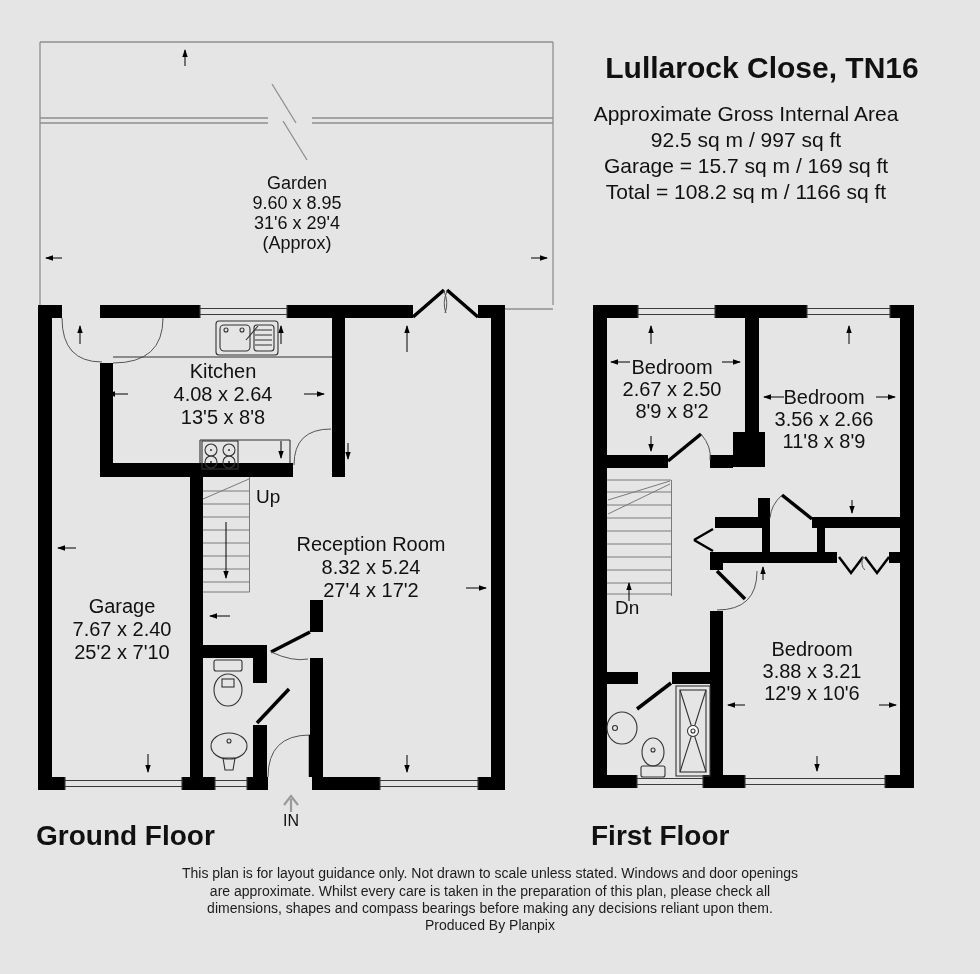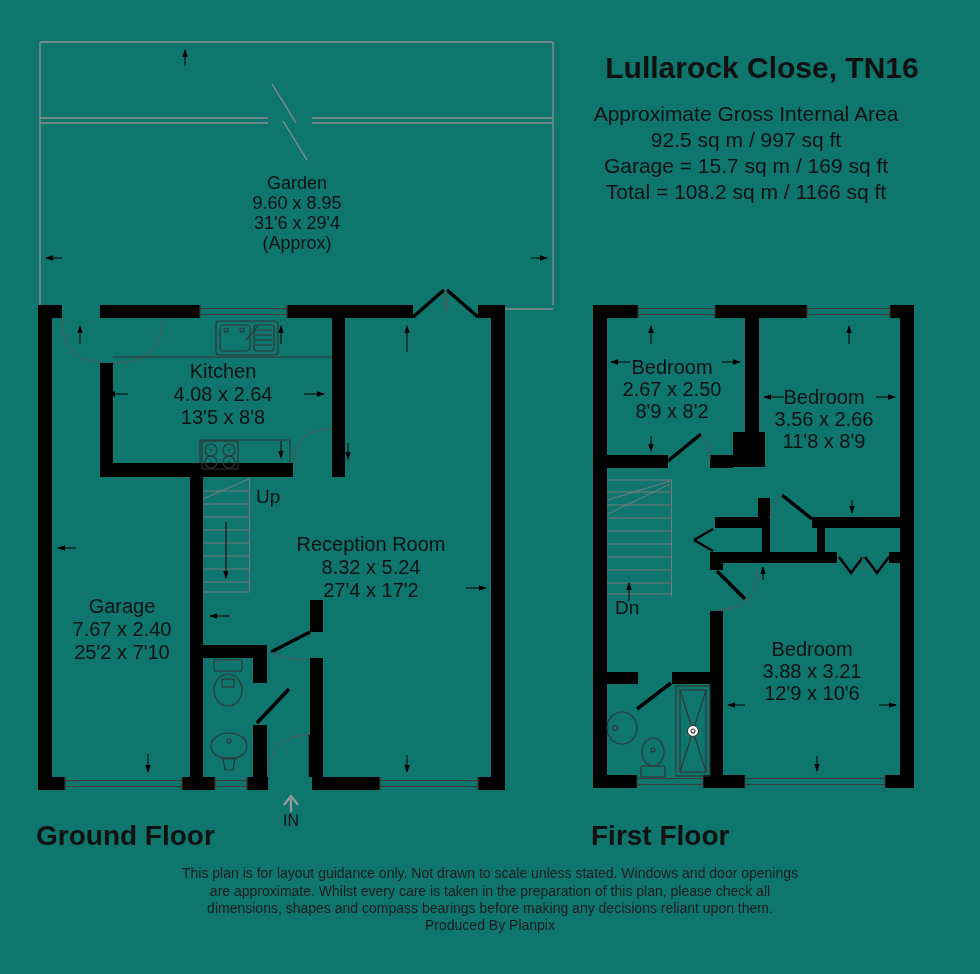--- a/index.html
+++ b/index.html
@@ -1,16 +1,16 @@
 <!DOCTYPE html>
 <html><head>
 <meta charset="utf-8">
 <style>
   html,body{margin:0;padding:0;background:#fff;}
-  .canvas{position:relative;width:980px;height:974px;background:#0f766e;overflow:hidden;
+  .canvas{position:relative;width:980px;height:974px;background:#e5e5e5;overflow:hidden;
           font-family:"Liberation Sans",sans-serif;}
   svg{display:block;}
   .wall{fill:#000;}
   .fix{stroke:#333;stroke-width:1.1;fill:none;}
   .gard{stroke:#8f8f8f;stroke-width:1.3;fill:none;}
   .tread{stroke:#7a7a7a;stroke-width:1;fill:none;}
   .leaf{stroke:#000;stroke-width:3.5;fill:none;}
   .leaf2{stroke:#000;stroke-width:2.5;fill:none;}
   .arc{stroke:#555;stroke-width:1;fill:none;}
   .win{stroke:#3a3a3a;stroke-width:1.1;fill:none;}

